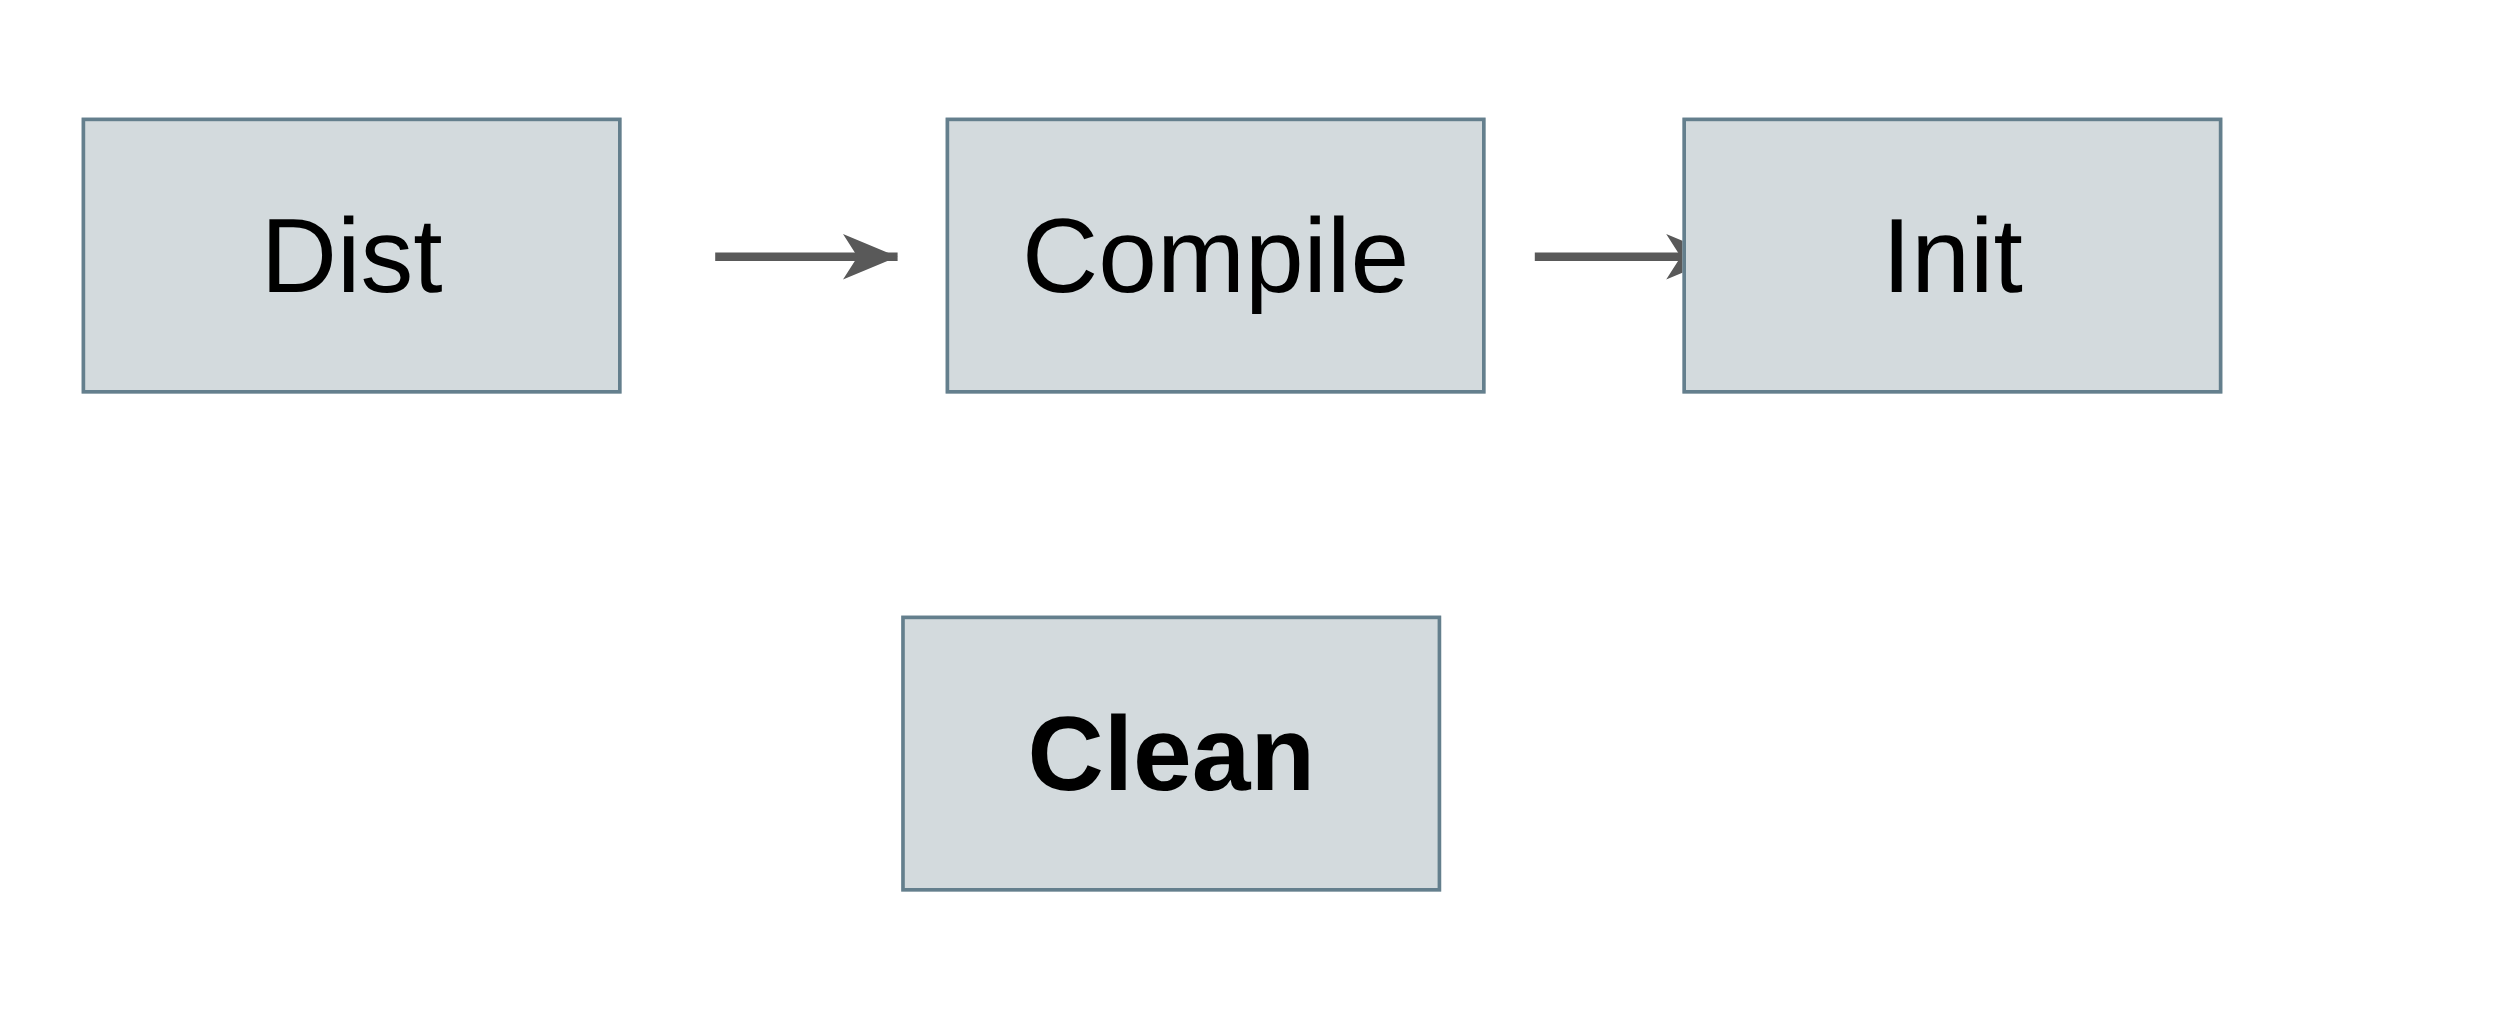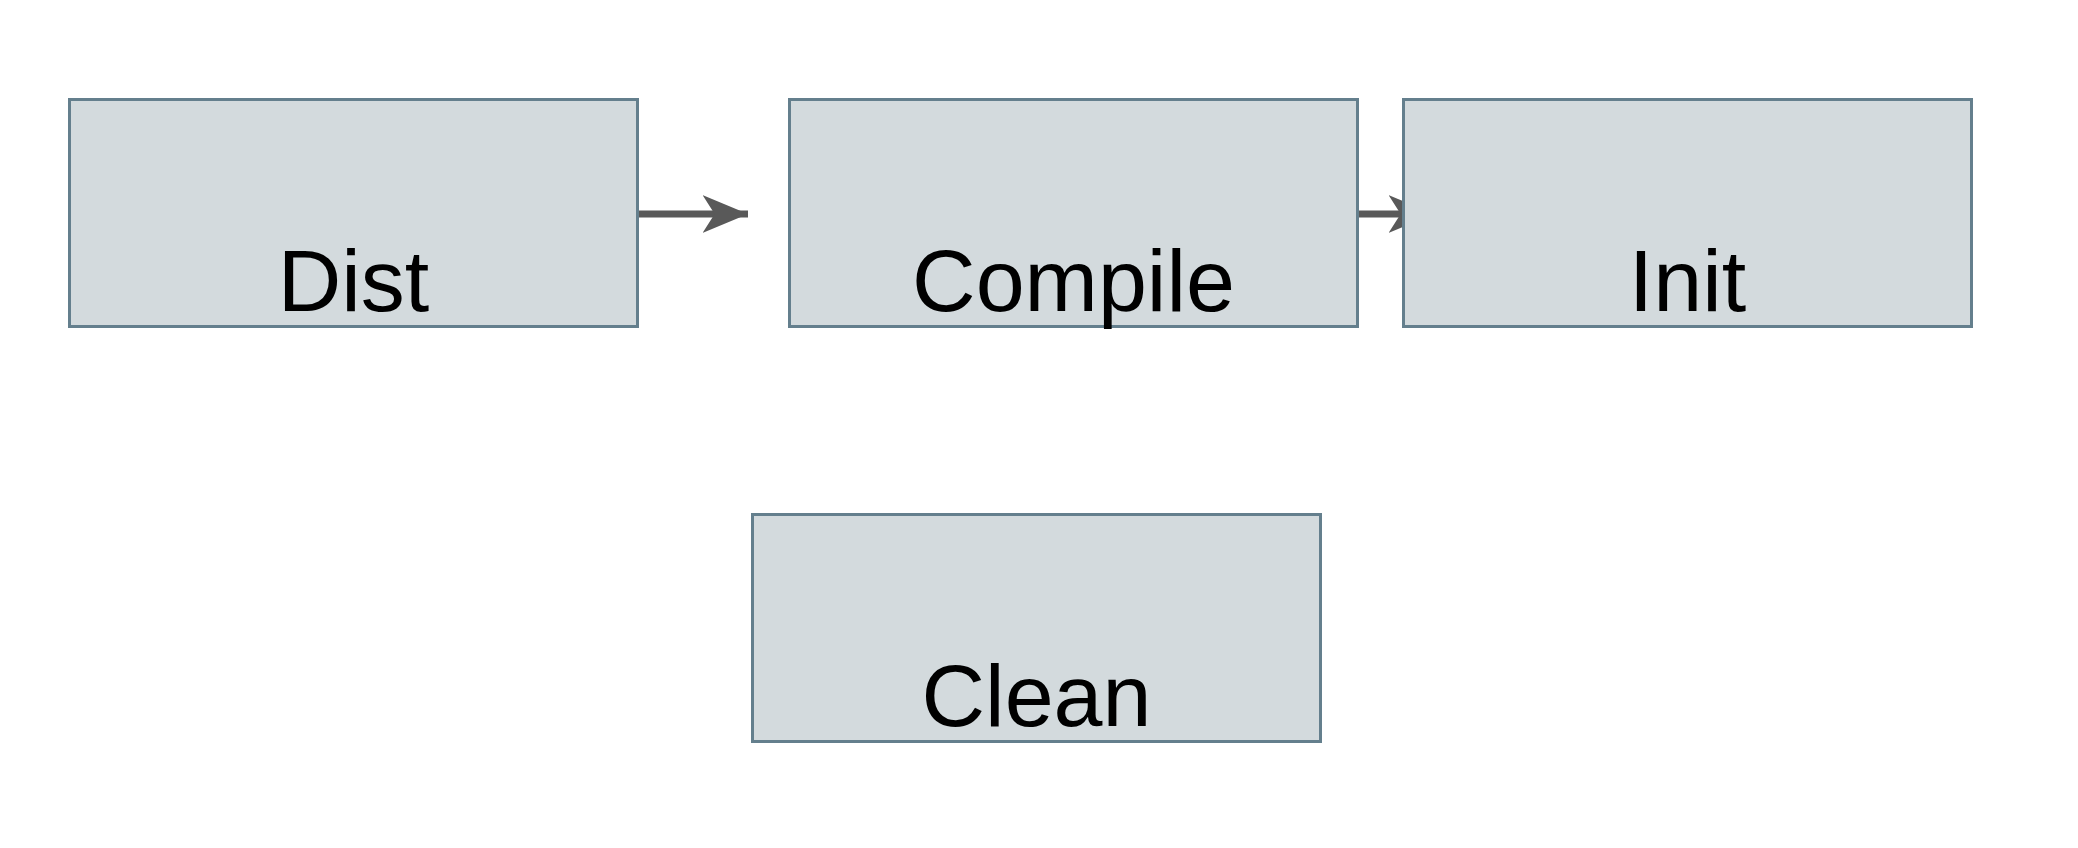--- a/index.html
+++ b/index.html
@@ -17,40 +17,40 @@
   }
   .canvas {
     position: relative;
     width: 2078px;
     height: 848px;
     background: var(--bg);
     overflow: hidden;
   }
   .flow-node {
     position: absolute;
-    width: 571px;
+    width: 450px;
     height: 230px;
     box-sizing: border-box;
     background: var(--node-fill);
     border: 3px solid var(--node-border);
     display: flex;
-    align-items: flex-end;
+    align-items: center;
     justify-content: center;
   }
   .flow-node .node-label {
     font-size: 88px;
     line-height: 1;
     color: var(--text);
     letter-spacing: 0px;
     white-space: nowrap;
   }
   #node-dist    { left: 68px;   top: 98px;  }
   #node-compile { left: 788px;  top: 98px;  }
   #node-init    { left: 1402px; top: 98px;  }
-  #node-clean   { left: 751px;  top: 513px; }
+  #node-clean   { left: 751px;  top: 513px; font-weight: bold; }
   .edge-layer {
     position: absolute;
     left: 0; top: 0;
     width: 2078px;
     height: 848px;
     pointer-events: none;
   }
   .edge-layer line {
     stroke: var(--arrow);
     stroke-width: 7;

